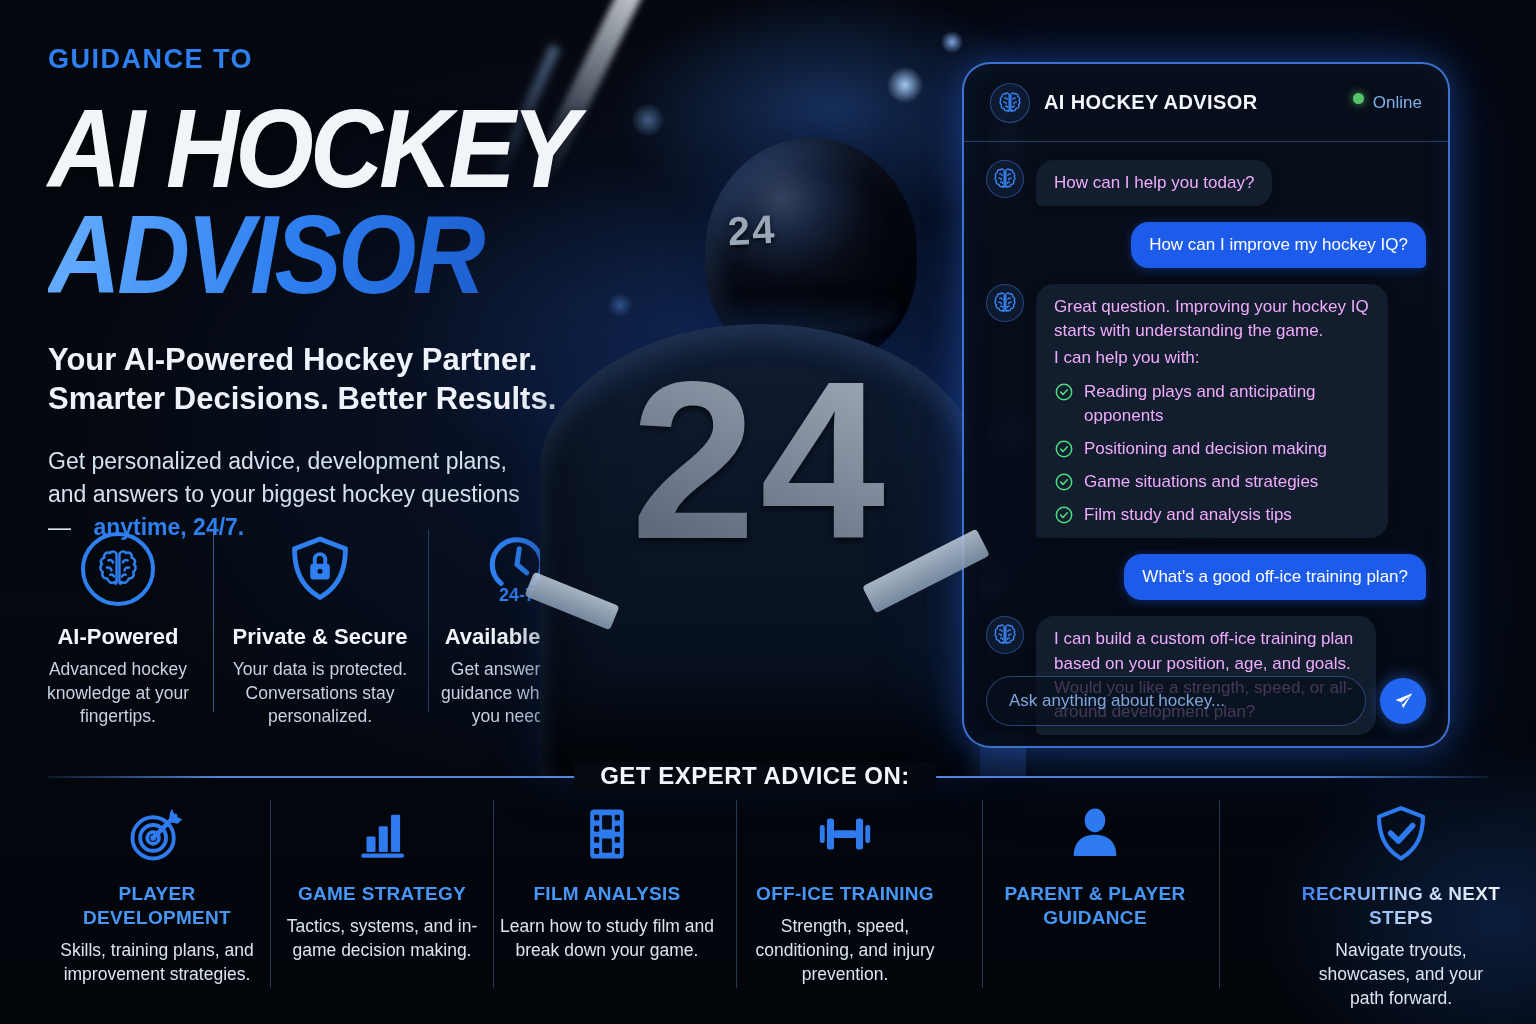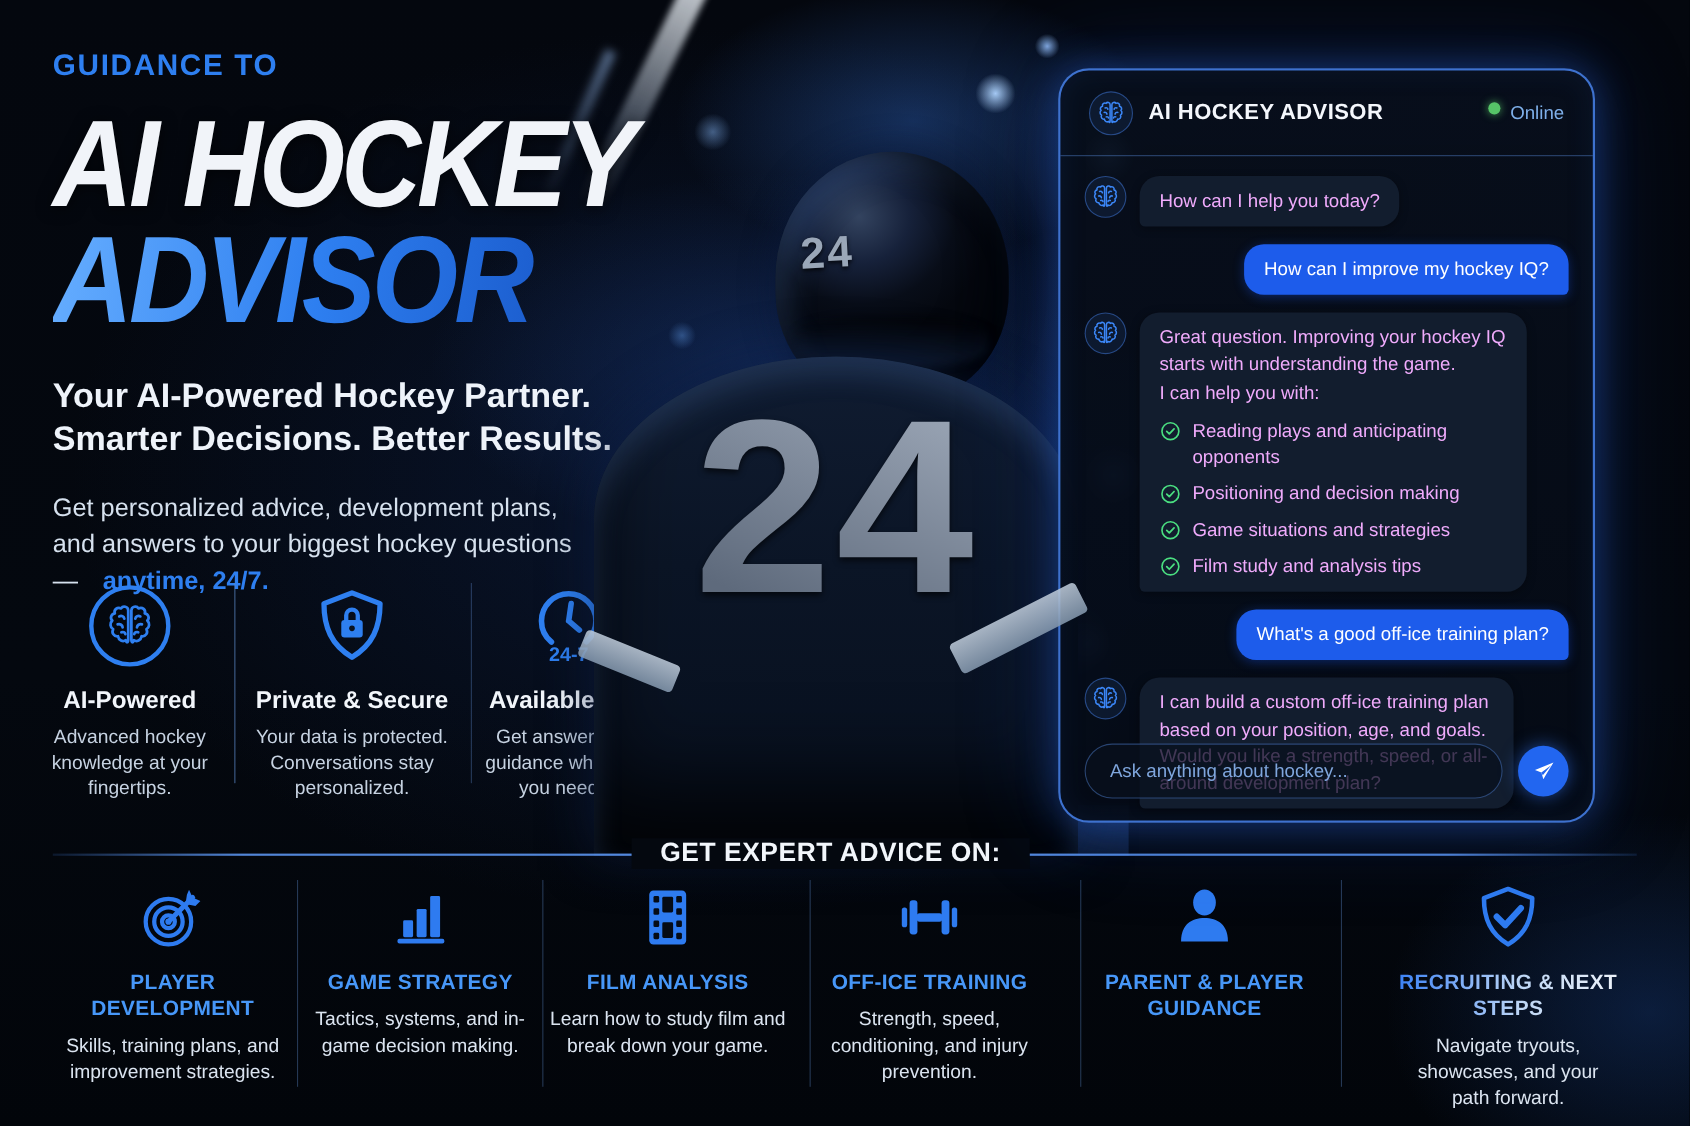--- a/index.html
+++ b/index.html
@@ -139,21 +139,21 @@
   .section-heading { position:absolute; left:755px; top:762px; transform:translateX(-50%);
     background:#04080f; padding:0 26px; font-size:24px; font-weight:800; letter-spacing:.5px;
     color:#f2f6fb; white-space:nowrap;text-align:center; }
   .expert { position:absolute; left:0; top:798px; width:1536px; height:212px; }
   .e-item { position:absolute; top:0; display:flex; flex-direction:column; align-items:center; text-align:center; }
   .e1 { left:48px;  width:218px; }
   .e2 { left:273px; width:218px; }
   .e3 { left:495px; width:224px; }
   .e4 { left:734px; width:222px; }
   .e5 { left:980px; width:230px; }
-  .e6 { left:1271px; width:200px; }
+  .e6 { left:1301px; width:200px; }
   .e-icon { height:72px; display:flex; align-items:center; justify-content:center; color:#2e7bf0; }
   .e-icon svg { width:62px; height:62px; }
   .e-title { margin-top:12px; font-size:19px; font-weight:800; letter-spacing:.3px; color:#4797f8; line-height:1.25; }
   .e-title.grad { background:linear-gradient(90deg,#3b82f6 0%, #bcd5f5 55%, #eef3fa 100%);
     -webkit-background-clip:text; background-clip:text; color:transparent; }
   .e-text { margin-top:8px; font-size:17.5px; line-height:1.38; color:#dbe4f0; }
   .v-div.ed1 { left:270px;  top:800px; height:188px; }
   .v-div.ed2 { left:493px;  top:800px; height:188px; }
   .v-div.ed3 { left:736px;  top:800px; height:188px; }
   .v-div.ed4 { left:982px;  top:800px; height:188px; }

